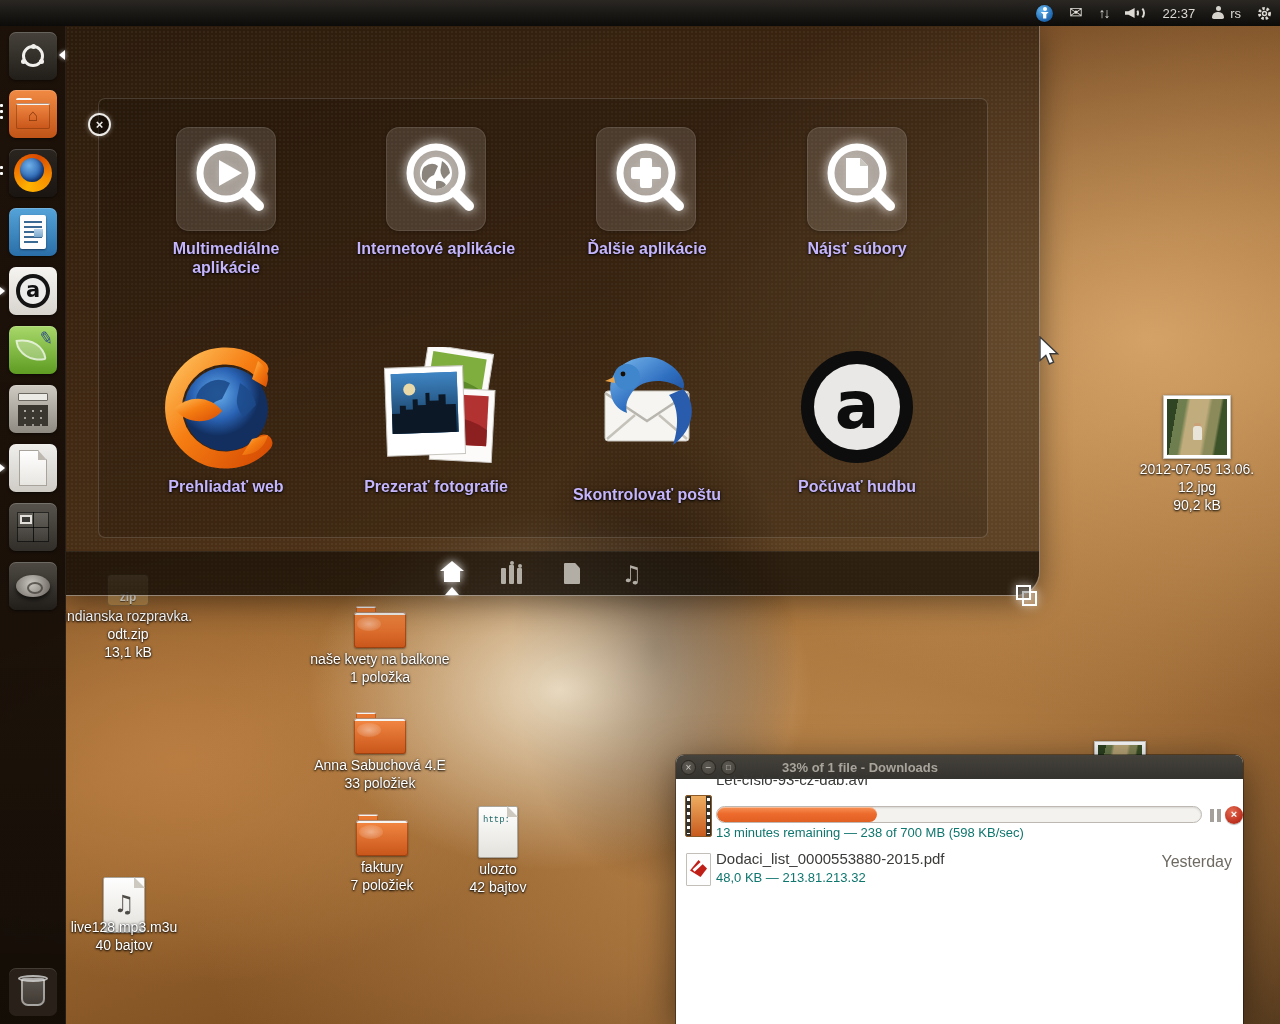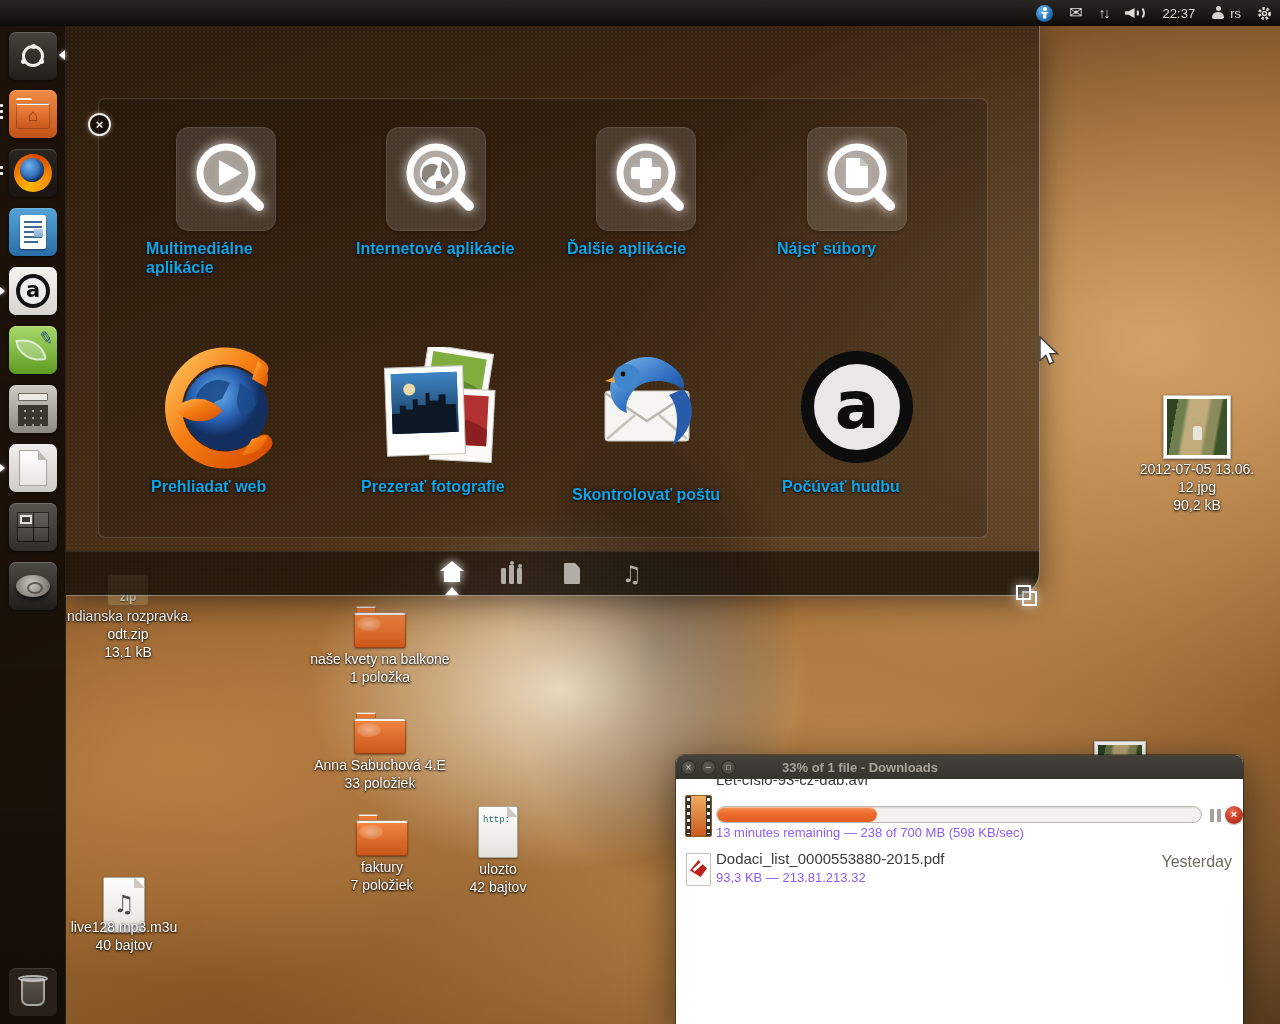--- a/index.html
+++ b/index.html
@@ -121,21 +121,21 @@
     font-size:19px; font-style:italic; margin-left:4px; font-family:"Liberation Sans",sans-serif; }
   .search-input::placeholder { color:rgba(238,233,226,0.55); }
   .dash-close { position:absolute; left:22px; top:87px; width:23px; height:23px; border-radius:50%;
     background:rgba(0,0,0,0.45); border:2px solid #eceae6; color:#eceae6; text-align:center; line-height:19px;
     font-size:13px; font-weight:bold; z-index:3; cursor:pointer; box-shadow:0 0 5px rgba(255,255,255,0.4); }
   .dash-panel { position:absolute; left:32px; top:72px; width:890px; height:440px; border-radius:7px;
     background:rgba(0,0,0,0.16); border:1px solid rgba(255,255,255,0.16); }
   .cat-tile { position:absolute; width:100px; height:104px; border-radius:13px; cursor:pointer;
     background:rgba(255,255,255,0.13); box-shadow:inset 0 0 0 1px rgba(255,255,255,0.10), 0 1px 4px rgba(0,0,0,0.3); }
   .cat-tile svg { filter:drop-shadow(0 0 6px rgba(255,255,255,0.85)); }
-  .cat-label,.app-label { position:absolute; color:#0ea5e9; font-weight:bold; font-size:16px; line-height:19px;
+  .cat-label,.app-label { position:absolute; text-align:center; color:#c4b5fd; font-weight:bold; font-size:16px; line-height:19px;
     text-shadow:0 1px 2px rgba(0,0,0,0.9), 0 0 4px rgba(0,0,0,0.5); cursor:pointer; }
   .app-icon { position:absolute; width:124px; height:124px; cursor:pointer; }
   .amarok-big { position:relative; width:112px; height:112px; margin:4px auto 0; border-radius:50%; background:#0d0d0d; }
   .amarok-big .inner { position:absolute; left:13px; top:13px; width:86px; height:86px; border-radius:50%; background:#e9e8e6;
     color:#0d0d0d; font-family:"DejaVu Sans",sans-serif; font-weight:bold; font-size:66px; text-align:center; line-height:84px; }
   .lens-bar { position:absolute; left:0; bottom:0; width:100%; height:44px; background:rgba(8,5,2,0.55);
     border-top:1px solid rgba(255,255,255,0.07); border-radius:0 0 24px 0; }
   .lens { position:absolute; top:9px; width:26px; height:26px; cursor:pointer; color:#b2aea6; }
   .lens-home .roof { position:absolute; left:1px; top:0; width:0; height:0; border-left:12px solid transparent; border-right:12px solid transparent; border-bottom:10px solid #fff; }
   .lens-home .bodyy { position:absolute; left:5px; top:10px; width:16px; height:11px; background:#fff; }
@@ -197,21 +197,21 @@
   .dl-progress { position:absolute; left:40px; top:51px; width:486px; height:17px; border-radius:9px;
     background:#f4f2ef; border:1px solid #bdb9b2; box-shadow:inset 0 1px 2px rgba(0,0,0,0.12); overflow:hidden; }
   .dl-progress .fill { height:100%; border-radius:8px; width:33%;
     background:linear-gradient(#f69255,#ed6b2d 45%,#e05f22); box-shadow:inset 0 1px 0 rgba(255,255,255,0.4); }
   .dl-pause { position:absolute; left:533px; top:54px; width:13px; height:13px; cursor:pointer; }
   .dl-pause i { position:absolute; top:0; width:4px; height:13px; background:#a5a19a; }
   .dl-pause i:nth-child(1){ left:1px; } .dl-pause i:nth-child(2){ left:8px; }
   .dl-cancel { position:absolute; left:549px; top:51px; width:18px; height:18px; border-radius:50%; cursor:pointer;
     background:radial-gradient(circle at 38% 30%, #e46a50, #c03220 65%, #9e2414); color:#fff; font-weight:bold;
     font-size:11px; text-align:center; line-height:17px; box-shadow:0 1px 1px rgba(0,0,0,0.3); }
-  .dl-status { position:absolute; left:40px; font-size:13px; color:#8b5cf6; }
+  .dl-status { position:absolute; left:40px; font-size:13px; color:#0f766e; }
   .dl-pdf-icon { position:absolute; left:10px; top:98px; width:25px; height:33px; background:#fdfdfd; border:1px solid #c2bfb8; border-radius:1px; }
   .dl-pdf-icon i { position:absolute; left:3px; top:6px; width:17px; height:17px; background:#c01f18;
     clip-path:polygon(50% 0,100% 50%,62% 100%,0 62%); }
   .dl-pdf-icon u { position:absolute; left:5px; top:11px; width:12px; height:3px; background:#fff; transform:rotate(-42deg); }
   .dl-date { position:absolute; right:11px; top:98px; font-size:16px; color:#6e6a62; }
 
   .hidden-photo { position:absolute; left:1094px; top:741px; width:52px; height:40px; z-index:9; }
 
   
   .cursor { position:absolute; left:1038px; top:336px; z-index:30; pointer-events:none; }
@@ -570,21 +570,21 @@
     <div class="dl-cancel"><span>×</span></div>
     <div class="dl-status" style="top:70px">13 minutes remaining — 238 of 700 MB (598 KB/sec)</div>
   </div>
 
   <div class="dl-row">
     <div class="dl-pdf-icon">
         <i></i>
         <u></u>
       </div>
     <div class="dl-filename" style="top:95px">Dodaci_list_0000553880-2015.pdf</div>
-    <div class="dl-status" style="top:115px">93,3 KB — 213.81.213.32</div>
+    <div class="dl-status" style="top:115px">48,0 KB — 213.81.213.32</div>
     <div class="dl-date">Yesterday</div>
   </div>
 </div>
 
 <div class="cursor">
   <svg width="22" height="30" viewBox="0 0 22 30">
     <path d="M2 1 L2 24.5 L7.8 19.4 L11.4 28 L15.6 26.2 L12 17.8 L19.6 17.8 Z" fill="#fff" stroke="#3a3a3a" stroke-width="1.4"></path>
   </svg>
 </div>
 

